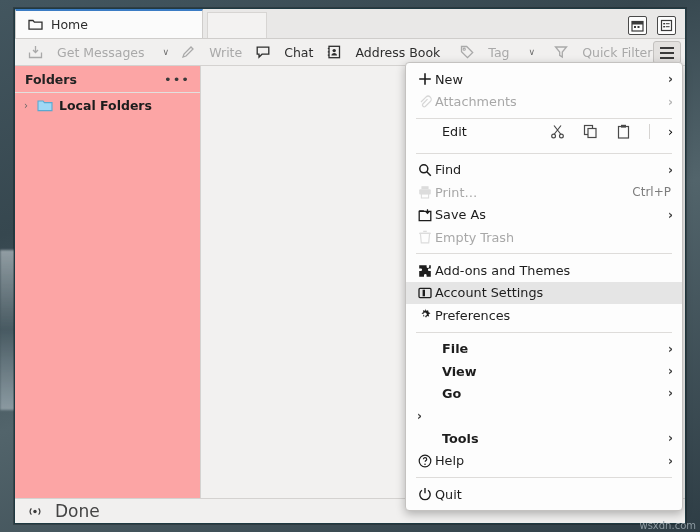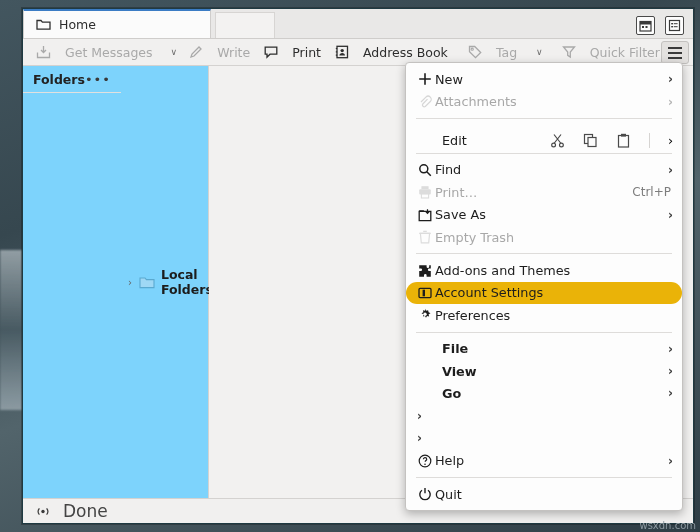--- a/index.html
+++ b/index.html
@@ -22,21 +22,21 @@
   #desktop::after {
     content: "";
     position: absolute; left: 0; top: 250px; width: 22px; height: 160px;
     background: linear-gradient(180deg, rgba(220,228,232,.55), rgba(90,110,120,.2), rgba(200,212,220,.5));
     filter: blur(1px);
   }
 
   
   #window {
     position: absolute;
-    left: 22px; top: 8px;
+    left: 14px; top: 8px;
     width: 672px; height: 516px;
     background: #f6f5f4;
     border: 1px solid #1f3a42;
     box-shadow: 0 0 0 1px rgba(0,0,0,.25);
     display: flex; flex-direction: column;
     overflow: hidden;
   }
 
   
   #tabstrip {
@@ -112,23 +112,23 @@
     border: 1px solid #c3c1bf; border-radius: 3px;
     display: flex; flex-direction: column; justify-content: center;
     align-items: center; gap: 3px;
   }
   #hamburger i { display: block; width: 14px; height: 2px; background: #3a3a3a; }
 
   
   #body { flex: 1; display: flex; min-height: 0; background: #f6f5f4; }
   #folderpane {
     width: 186px;
-    background: #7dd3fc;
+    background: #fca5a5;
     border-right: 1px solid #d4d2d0;
-    display: flex; 
+    display: flex; flex-direction: column;
   }
   #folderhead {
     height: 27px;
     display: flex; align-items: center;
     padding: 0 10px;
     border-bottom: 1px solid #e2e0de;
   }
   #folderhead .title { font-size: 12.5px; font-weight: bold; color: #222; }
   #folderhead .dots { margin-left: auto; color: #3a3a3a; letter-spacing: 1px; font-size: 13px; }
   .folderrow {
@@ -163,34 +163,34 @@
     z-index: 40;
     font-size: 12.8px;
   }
   .mi {
     display: flex; align-items: center;
     height: 22.4px;
     padding: 0 9px 0 11px;
     color: #1d1d1d;
     gap: 2px;
   }
-  .mi.highlight { background: #eab308; border-radius: 11px; }
+  .mi.highlight { background: #e5e5e5; }
   .mi.disabled { color: #a8a8a8; }
   .mi.disabled .micon { opacity: .45; }
   .mi .micon {
     width: 16px; height: 16px;
     display: flex; align-items: center; justify-content: center;
     flex: 0 0 16px;
   }
   .mi .mlabel { flex: 1; white-space: nowrap; }
   .mi .mindent { margin-left: 25px; font-weight: bold; }
   .mi .chev { color: #3d3d3d; font-size: 12px; font-weight: bold; }
   .mi .accel { color: #7d7d7d; font-size: 12px; margin-left: auto; padding-right: 2px; }
   .msep { height: 1px; background: #dedcda; margin: 5px 10px; }
-  .editrow { display: flex; align-items: flex-end; height: 24px; padding: 0 9px 0 11px; gap: 42px; }
+  .editrow { display: flex; align-items: flex-start; height: 24px; padding: 0 9px 0 11px; gap: 42px; }
   .editrow .lab { margin-left: 25px; color: #1d1d1d; }
   .editrow .tools { margin-left: auto; display: flex; align-items: center; gap: 18px; }
   .editrow .vsep { width: 1px; height: 15px; background: #d6d4d2; }
   svg { display: block; }
 
   #watermark {
     position: absolute; right: 4px; bottom: 1px;
     font-size: 10px; color: #8d9aa1;
     font-family: "DejaVu Sans", sans-serif;
     z-index: 60;
@@ -257,21 +257,21 @@
       </span>
       <span>Write</span>
     </div>
 
     <div class="tbtn">
       <span>
         <svg width="14" height="14" viewBox="0 0 14 14">
           <path d="M1.2 2.2h11.6v7H6l-3 3v-3H1.2z" fill="none" stroke="#2e2e2e" stroke-width="1.3"></path>
         </svg>
       </span>
-      <span>Print</span>
+      <span>Chat</span>
     </div>
 
     <div class="tbtn">
       <span>
         <svg width="14" height="14" viewBox="0 0 14 14">
           <rect x="2" y="1.3" width="10.5" height="11.4" fill="none" stroke="#2e2e2e" stroke-width="1.3"></rect>
           <circle cx="7.2" cy="5.6" r="1.7" fill="#2e2e2e"></circle>
           <path d="M4.4 10.5c0-1.7 1.3-2.6 2.8-2.6s2.8.9 2.8 2.6z" fill="#2e2e2e"></path>
           <path d="M0.8 3.5h1.4M0.8 6.8h1.4M0.8 10.1h1.4" stroke="#2e2e2e" stroke-width="1.2"></path>
         </svg>
@@ -488,20 +488,21 @@
     <span class="chev">›</span>
   </div>
   <div class="mi">
     <span class="mlabel mindent">Go</span>
     <span class="chev">›</span>
   </div>
   <div class="mi">
     <span class="chev">›</span>
   </div>
   <div class="mi">
+    <span class="mlabel mindent">Tools</span>
     <span class="chev">›</span>
   </div>
   <div class="mi">
     <span class="micon">
       <svg width="14" height="14" viewBox="0 0 14 14">
         <circle cx="7" cy="7" r="5.8" fill="none" stroke="#1d1d1d" stroke-width="1.2"></circle>
         <path d="M5.4 5.3c0-1 .8-1.7 1.7-1.7s1.6.7 1.6 1.6c0 1.3-1.5 1.3-1.5 2.6" fill="none" stroke="#1d1d1d" stroke-width="1.2"></path>
         <circle cx="7" cy="10.2" r=".8" fill="#1d1d1d"></circle>
       </svg>
     </span>

